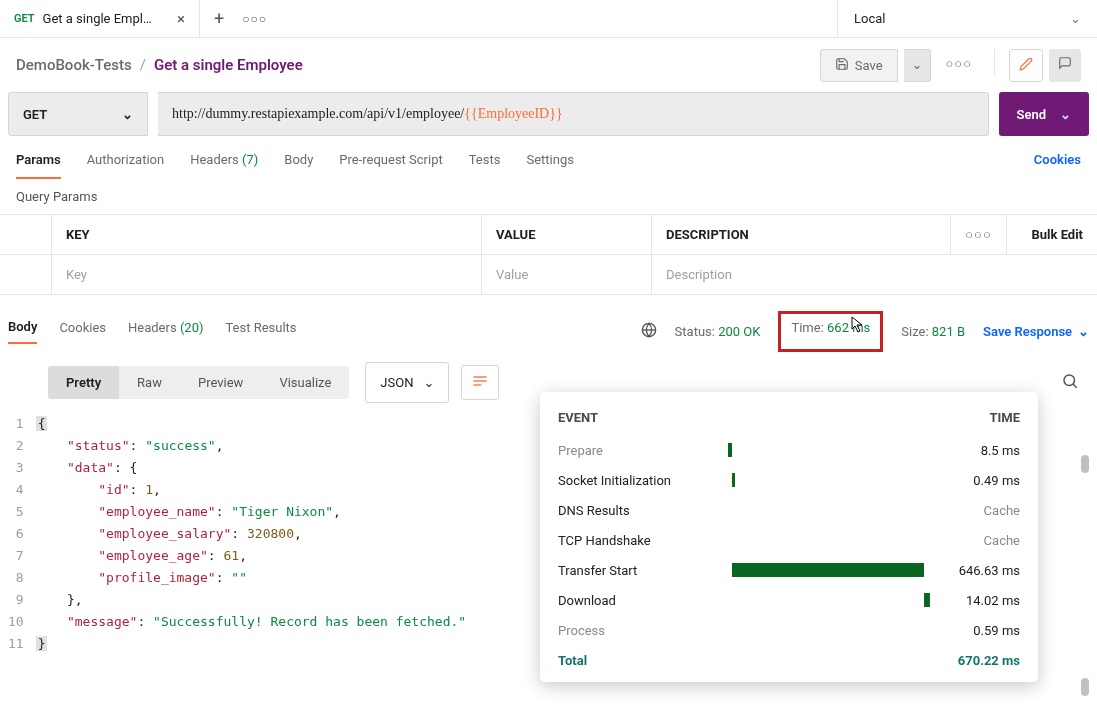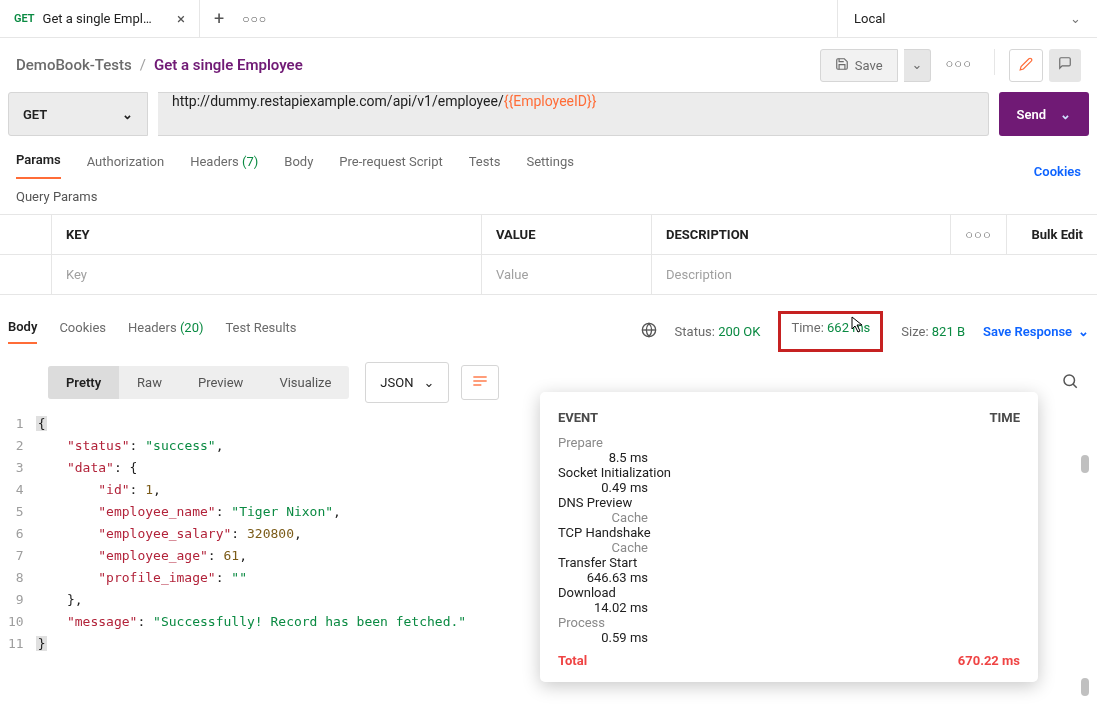--- a/index.html
+++ b/index.html
@@ -27,27 +27,27 @@
 .save-btn { display: flex; align-items: center; gap: 6px; padding: 7px 14px; border: 1px solid #d6d6d6; background: #f2f2f2; border-radius: 3px 0 0 3px; color: #6b6b6b; }
 .save-dd { padding: 7px 8px; border: 1px solid #d6d6d6; border-left: none; background: #e6e6e6; border-radius: 0 3px 3px 0; color: #6b6b6b; }
 .more-btn { padding: 7px 8px; color: #555; letter-spacing: 1px; }
 .vsep { width: 1px; height: 26px; background: #e6e6e6; margin: 0 8px; }
 .edit-btn { padding: 7px 9px; border: 1px solid #d6d6d6; border-radius: 3px; color: #ff6c37; }
 .comment-btn { padding: 7px 9px; background: #e6e6e6; border-radius: 3px; color: #6b6b6b; }
 
 
 .url-row { display: flex; align-items: stretch; padding: 0 8px 0 8px; height: 44px; gap: 10px; }
 .method-select { width: 140px; display: flex; align-items: center; justify-content: space-between; padding: 0 14px; background: #ececec; border: 1px solid #d6d6d6; border-radius: 3px 0 0 3px; font-weight: 600; }
-.url-input { flex: 1; display: flex; align-items: flex-start; padding: 0 14px; background: #ececec; border: 1px solid #d6d6d6; border-left: none; border-radius: 0 3px 3px 0; font-size: 14px; }
+.url-input { flex: 1; display: flex; align-items: center; padding: 0 14px; background: #ececec; border: 1px solid #d6d6d6; border-left: none; border-radius: 0 3px 3px 0; font-size: 14px; font-family: Liberation Serif, serif; }
 .url-input .var { color: #ff6c37; }
 .send-btn { display: flex; align-items: center; background: #701a75; color: #fff; border-radius: 3px; padding: 0 18px; font-weight: 600; gap: 14px; }
 .send-btn .chev { color: #cfe0ff; }
 
 
-.req-tabs { display: flex; align-items: flex-end; gap: 26px; padding: 16px 16px 0 16px; }
+.req-tabs { display: flex; align-items: flex-start; gap: 26px; padding: 16px 16px 0 16px; }
 .req-tab { padding-bottom: 10px; color: #6b6b6b; cursor: pointer; }
 .req-tab.active { color: #212121; font-weight: 600; border-bottom: 2px solid #ff6c37; }
 .req-tab .count { color: #0a8a42; }
 .cookies-link { margin-left: auto; color: #0d63ff; font-weight: 600; }
 
 
 .section-title { padding: 10px 16px; font-weight: 400; color: #555; }
 .params-table { border-top: 1px solid #e6e6e6; }
 .params-header, .params-row { display: flex; }
 .ph-cell, .pr-cell { padding: 12px 14px; border-bottom: 1px solid #e6e6e6; border-right: 1px solid #e6e6e6; }
@@ -90,28 +90,28 @@
 .code { color: #212121; }
 .code div { height: 22px; line-height: 22px; white-space: pre; }
 .tok-key { color: #b2233a; }
 .tok-str { color: #0a8a42; }
 .tok-num { color: #7b5b18; }
 .code .mark { background: #e0e0e0; padding: 0 2px; }
 
 
 .popover { position: absolute; top: 392px; left: 540px; width: 498px; background: #fff; border-radius: 5px; box-shadow: 0 4px 18px rgba(0,0,0,0.22); padding: 18px 18px 14px 18px; }
 .pop-head { display: flex; justify-content: space-between; font-weight: 700; color: #4a4a4a; margin-bottom: 10px; }
-.pop-row { display: flex; align-items: flex-start; height: 30px; flex-direction: column; }
+.pop-row { display: flex; align-items: center; height: 30px; }
 .pop-ev { width: 170px; color: #212121; }
 .pop-ev.muted { color: #8a8a8a; }
 .pop-bar { flex: 1; position: relative; height: 14px; }
 .pop-bar .bar { position: absolute; top: 0; height: 14px; background: #0b6623; }
 .pop-val { width: 90px; text-align: right; color: #212121; }
 .pop-val.cache { color: #8a8a8a; }
-.pop-total { display: flex; justify-content: space-between; margin-top: 8px; font-weight: 700; color: #ef4444; gap: 46px; }
+.pop-total { display: flex; justify-content: space-between; margin-top: 8px; font-weight: 700; color: #0f766e; gap: 46px; }
 
 .sb-thumb { position: absolute; right: 8px; width: 8px; background: #c0c0c0; border-radius: 4px; }
 </style>
 </head>
 <body>
 
 <div class="tabs-bar">
   <div class="tab">
     <span class="method">GET</span>
     <span class="title">Get a single Emplo...</span>
@@ -327,21 +327,21 @@
         <div class="pop-val">8.5 ms</div>
       </div>
       <div class="pop-row">
         <div class="pop-ev">Socket Initialization</div>
         <div class="pop-bar">
           <div class="bar" style="left: 2%; width: 1.5%;"></div>
         </div>
         <div class="pop-val">0.49 ms</div>
       </div>
       <div class="pop-row">
-        <div class="pop-ev">DNS Preview</div>
+        <div class="pop-ev">DNS Results</div>
         <div class="pop-bar"></div>
         <div class="pop-val cache">Cache</div>
       </div>
       <div class="pop-row">
         <div class="pop-ev">TCP Handshake</div>
         <div class="pop-bar"></div>
         <div class="pop-val cache">Cache</div>
       </div>
       <div class="pop-row">
         <div class="pop-ev">Transfer Start</div>

